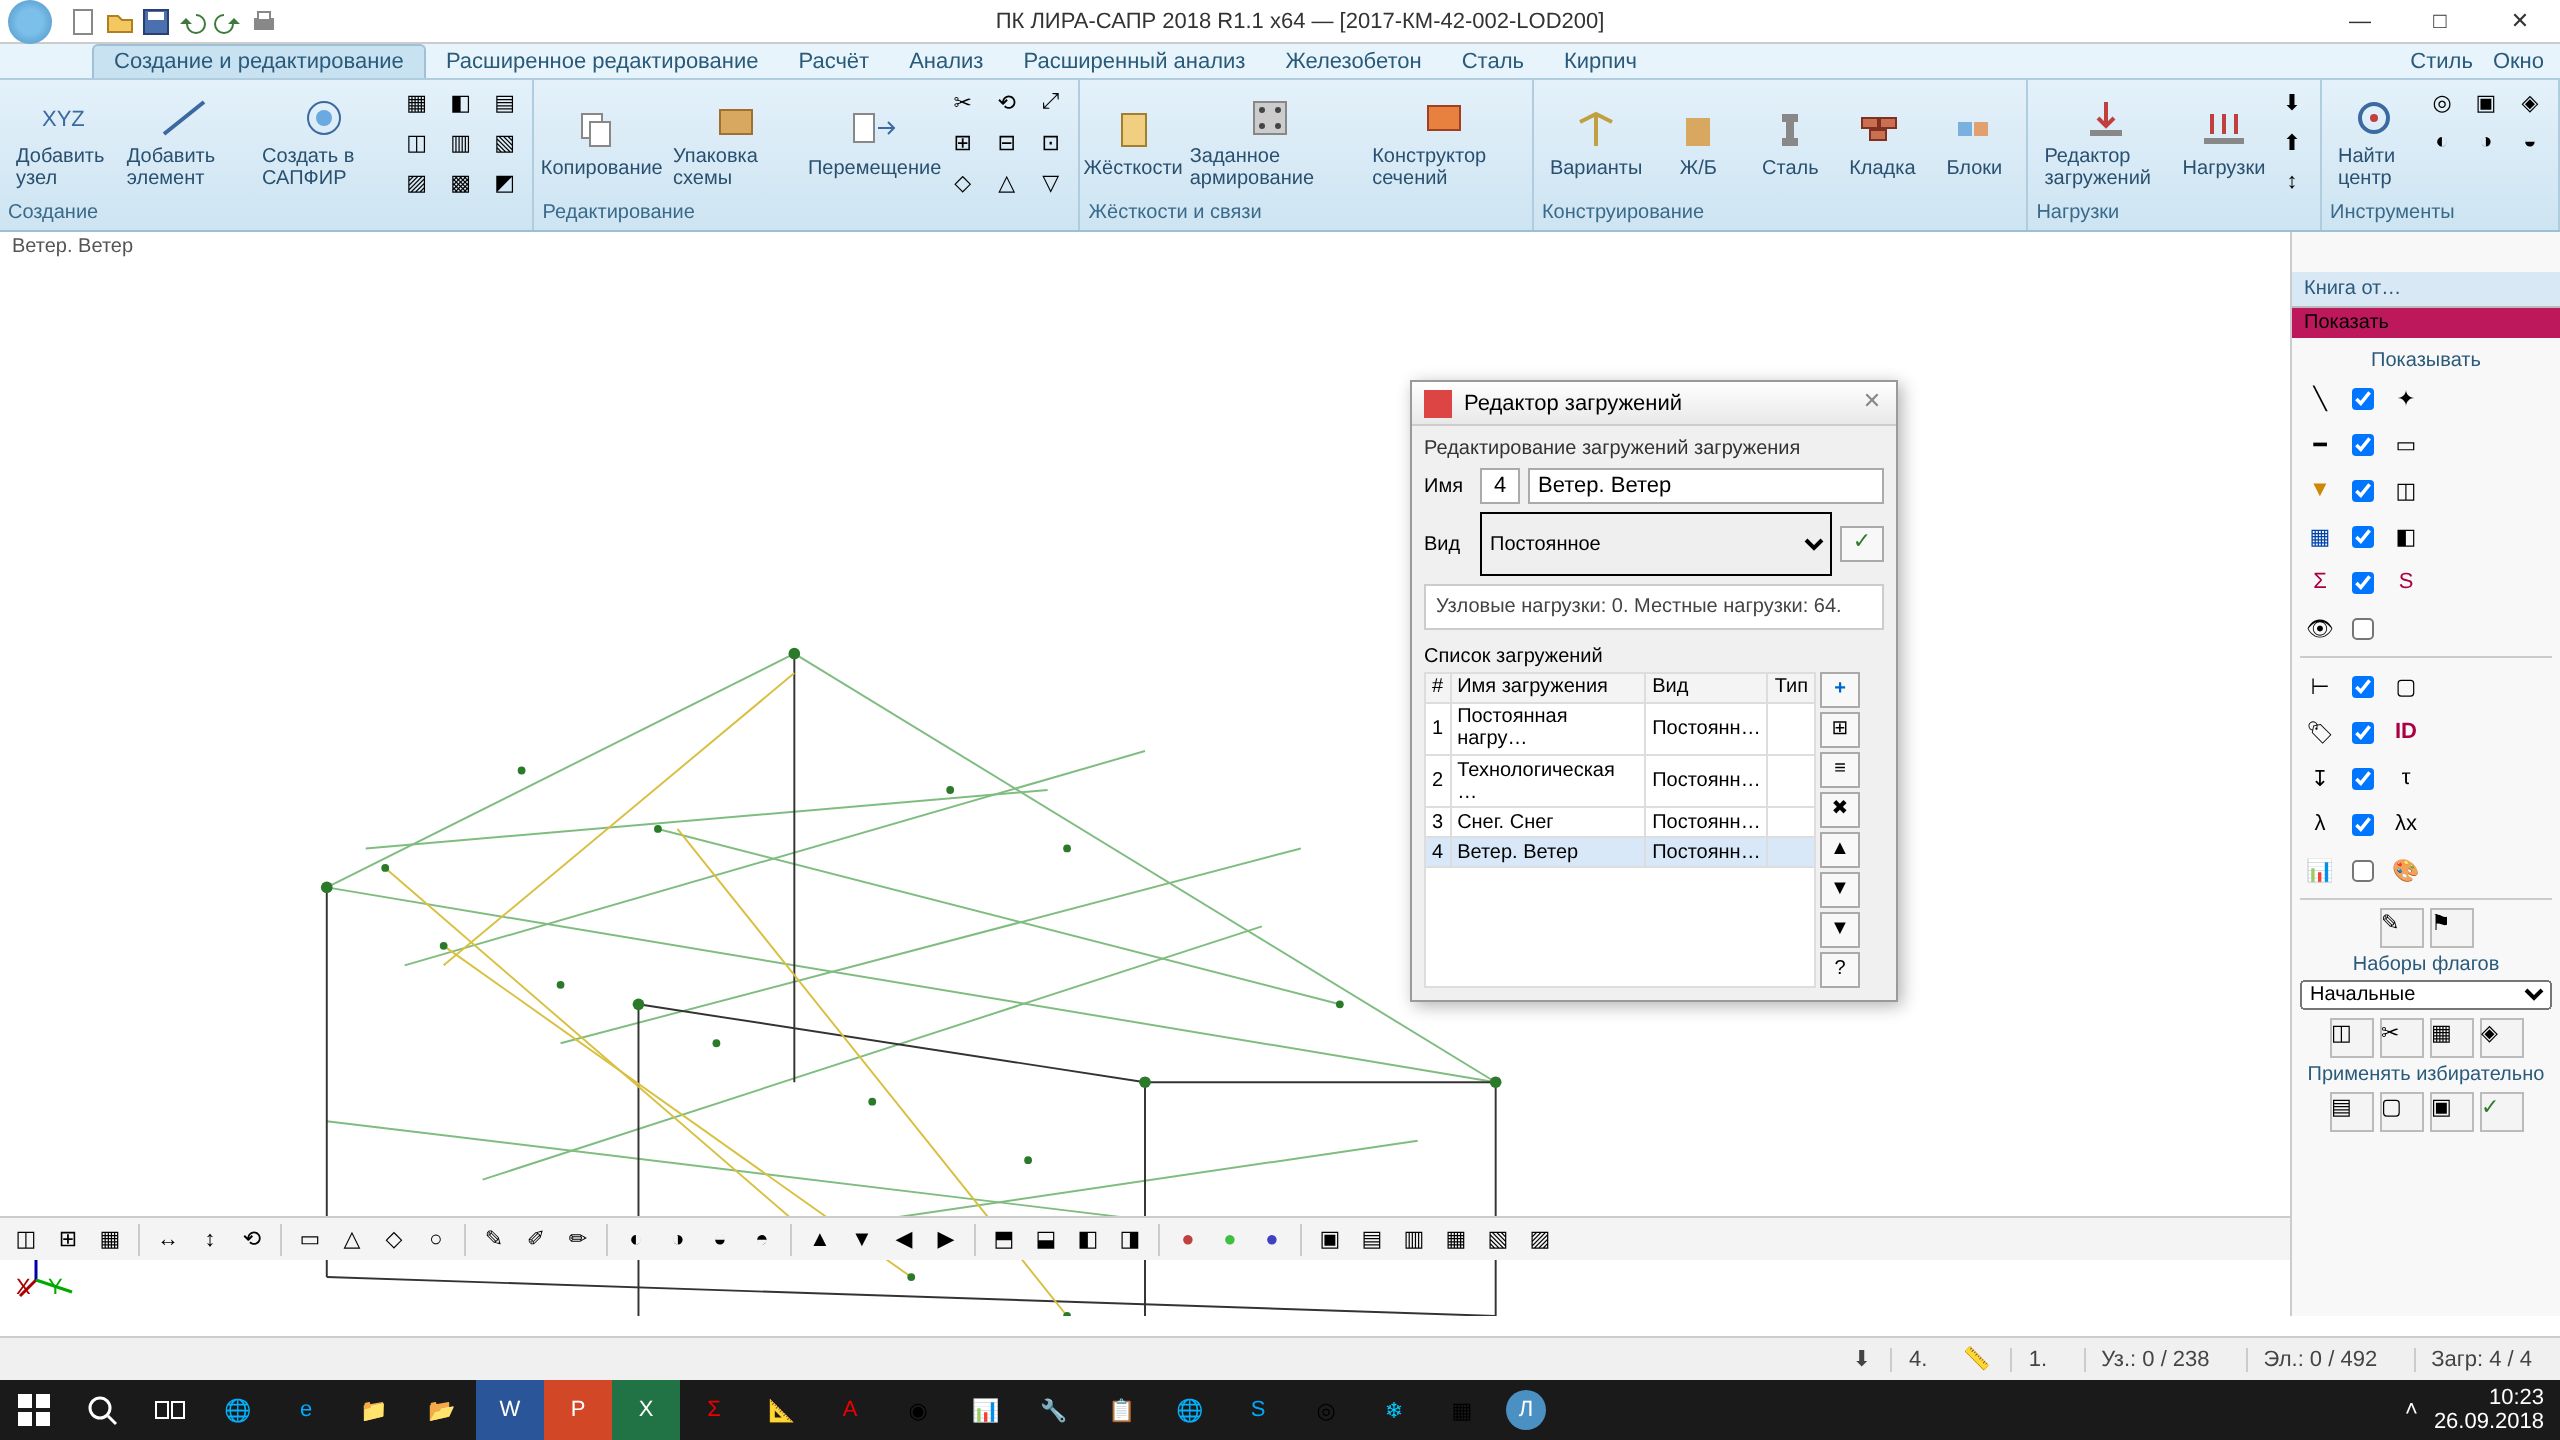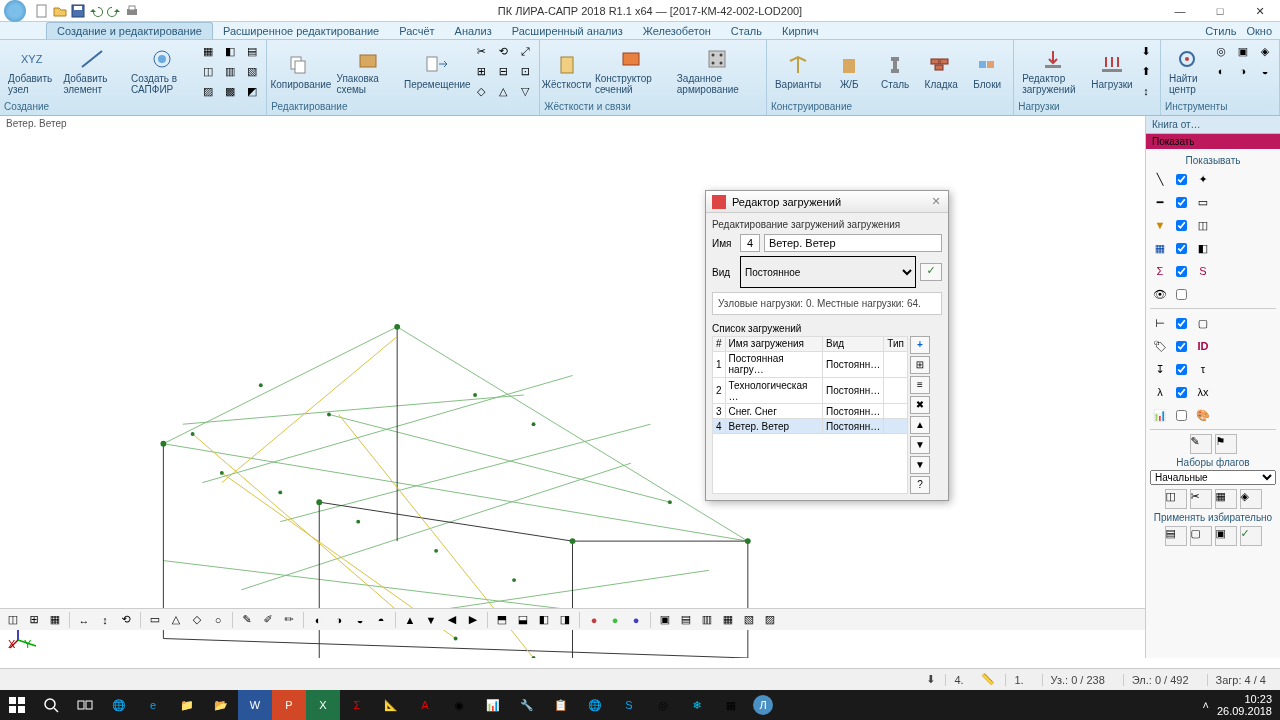--- a/index.html
+++ b/index.html
@@ -236,38 +236,38 @@
           <div class="ico">
             <svg width="28" height="24">
               <rect x="8" y="4" width="12" height="16" fill="#f0d080" stroke="#a08030"></rect>
             </svg>
           </div>
           <div class="lbl">Жёсткости</div>
         </div>
       <div class="bigbtn">
           <div class="ico">
             <svg width="28" height="24">
-              <rect x="6" y="6" width="16" height="12" fill="#e88040" stroke="#a04020"></rect>
-            </svg>
-          </div>
-          <div class="lbl">Конструктор
-сечений</div>
-        </div>
-      <div class="bigbtn">
-          <div class="ico">
-            <svg width="28" height="24">
               <rect x="6" y="4" width="16" height="16" fill="#ccc" stroke="#888"></rect>
               <circle cx="10" cy="8" r="1.5" fill="#444"></circle>
               <circle cx="18" cy="8" r="1.5" fill="#444"></circle>
               <circle cx="10" cy="16" r="1.5" fill="#444"></circle>
               <circle cx="18" cy="16" r="1.5" fill="#444"></circle>
             </svg>
           </div>
           <div class="lbl">Заданное
 армирование</div>
+        </div>
+      <div class="bigbtn">
+          <div class="ico">
+            <svg width="28" height="24">
+              <rect x="6" y="6" width="16" height="12" fill="#e88040" stroke="#a04020"></rect>
+            </svg>
+          </div>
+          <div class="lbl">Конструктор
+сечений</div>
         </div>
     </div>
     <div class="label">Жёсткости и связи</div>
   </div>
 
   <div class="group">
     <div class="items">
       <div class="bigbtn">
           <div class="ico">
             <svg width="28" height="24">
@@ -429,21 +429,21 @@
           <line x1="10" y1="30" x2="2" y2="38" stroke="#a00" stroke-width="1.5"></line>
           <line x1="10" y1="30" x2="28" y2="36" stroke="#0a0" stroke-width="1.5"></line>
         </svg>
       <span class="z">Z</span>
         <span class="x">X</span>
         <span class="y">Y</span>
     </div>
   </div>
 
   <div class="rightpanel">
-    <div style="display:flex;">
+    <div style="display:flex;margin-top:20px;">
       <div class="titletab" style="flex:1">Книга от…</div>
     </div>
     <div class="tab2">Показать</div>
     <div class="section">
       <div class="sectitle">Показывать</div>
       <div class="row">
           <div class="iconcell">╲</div>
           <input type="checkbox" checked="" style="">
           <div class="iconcell">✦</div>
         </div>

